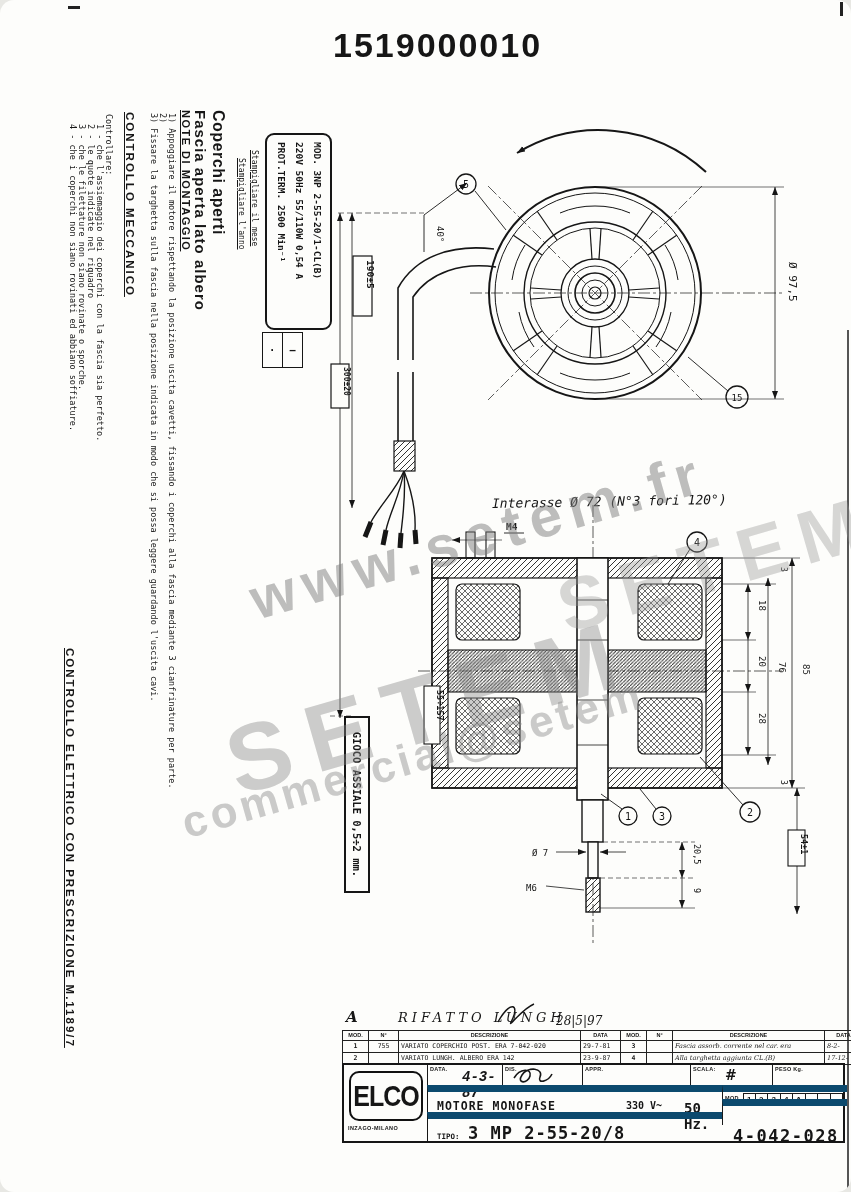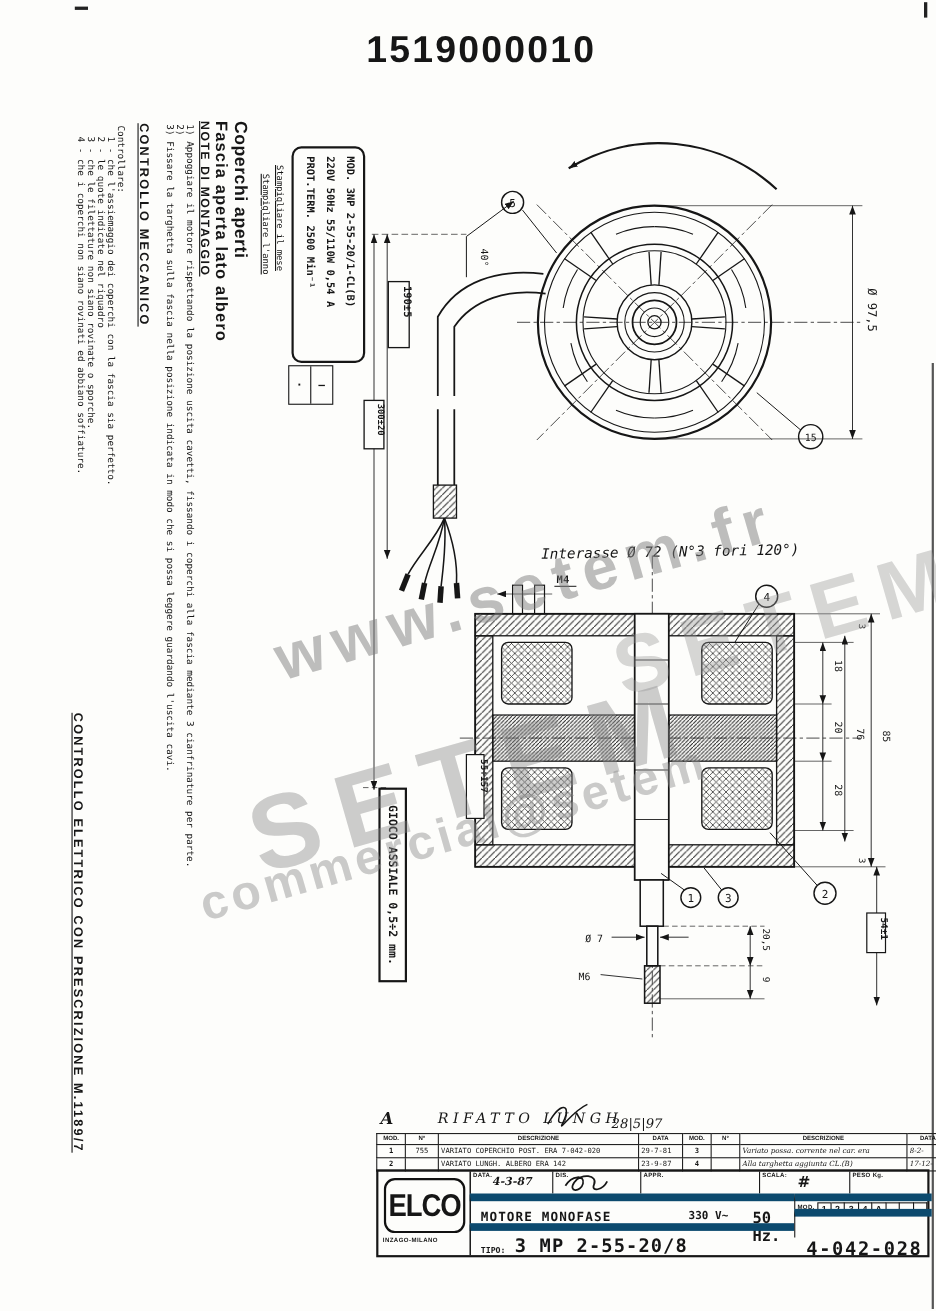--- a/index.html
+++ b/index.html
@@ -1,17 +1,17 @@
 <!DOCTYPE html>
 <html><head>
 <meta charset="utf-8">
 <style>
   html,body{margin:0;padding:0;background:#e8e8e4;}
   #page{position:relative;width:851px;height:1192px;background:#fdfdfb;overflow:hidden;
-        font-family:"Liberation Sans",sans-serif;color:#161616;}
+        font-family:"Liberation Sans",sans-serif;color:#161616;border-radius:14px;}
   .abs{position:absolute;}
   .r{position:absolute;transform-origin:0 0;transform:rotate(90deg);white-space:nowrap;line-height:1;}
   .mono{font-family:"DejaVu Sans Mono",monospace;}
   .hand{font-family:"DejaVu Serif",serif;font-style:italic;}
   .ul{text-decoration:underline;}
   .b{font-weight:bold;}
   svg text{font-family:"DejaVu Sans Mono",monospace;fill:#161616;}
   .wm{position:absolute;transform-origin:0 0;white-space:nowrap;pointer-events:none;font-weight:bold;}
   
   table.rev{border-collapse:collapse;table-layout:fixed;font-size:6.5px;line-height:1.1;}
@@ -300,21 +300,21 @@
       <th>DESCRIZIONE</th>
       <th>DATA</th>
     </tr>
     <tr>
       <td class="mono b" style="text-align:center">1</td>
       <td class="mono" style="text-align:center">755</td>
       <td class="mono">VARIATO COPERCHIO POST. ERA 7-042-020</td>
       <td class="mono">29-7-81</td>
       <td class="mono b" style="text-align:center">3</td>
       <td></td>
-      <td class="hand">Variato possa. corrente nel car. era</td>
+      <td class="hand">Fascia assorb. corrente nel car. era</td>
       <td class="hand">8-2-</td>
     </tr>
     <tr>
       <td class="mono b" style="text-align:center">2</td>
       <td class="mono" style="text-align:center"></td>
       <td class="mono">VARIATO LUNGH. ALBERO ERA 142</td>
       <td class="mono">23-9-87</td>
       <td class="mono b" style="text-align:center">4</td>
       <td></td>
       <td class="hand">Alla targhetta aggiunta CL.(B)</td>
@@ -327,21 +327,21 @@
 
     <div class="abs" style="left:0;top:0;width:83px;height:76px;border-right:1.5px solid #161616;">
       <div class="abs" style="left:5px;top:6px;width:70px;height:46px;border:2.5px solid #111;border-radius:10px;display:flex;align-items:center;justify-content:center;">
         <span style="font-weight:800;font-size:25px;letter-spacing:-1px;transform:scaleY(1.15);">ELCO</span>
       </div>
       <div class="abs" style="left:4px;top:60px;font-size:5.5px;font-weight:bold;letter-spacing:.4px;">INZAGO-MILANO</div>
     </div>
 
     <div class="tb" style="left:83px;top:0;width:75px;height:20px;border-top:none;">
       <span class="lbl">DATA.</span>
-      <span class="abs hand b" style="left:20px;top:4px;font-size:10px;">4-3-87</span>
+      <span class="abs hand b" style="left:34px;top:4px;font-size:14px;font-family:Liberation Mono, monospace;">4-3-87</span>
     </div>
     <div class="tb" style="left:158px;top:0;width:80px;height:20px;border-top:none;">
       <span class="lbl">DIS.</span>
     </div>
     <div class="tb" style="left:238px;top:0;width:108px;height:20px;border-top:none;">
       <span class="lbl">APPR.</span>
     </div>
     <div class="tb" style="left:346px;top:0;width:82px;height:20px;border-top:none;">
       <span class="lbl">SCALA:</span>
       <span class="abs hand b" style="left:34px;top:2px;font-size:14px;">#</span>

